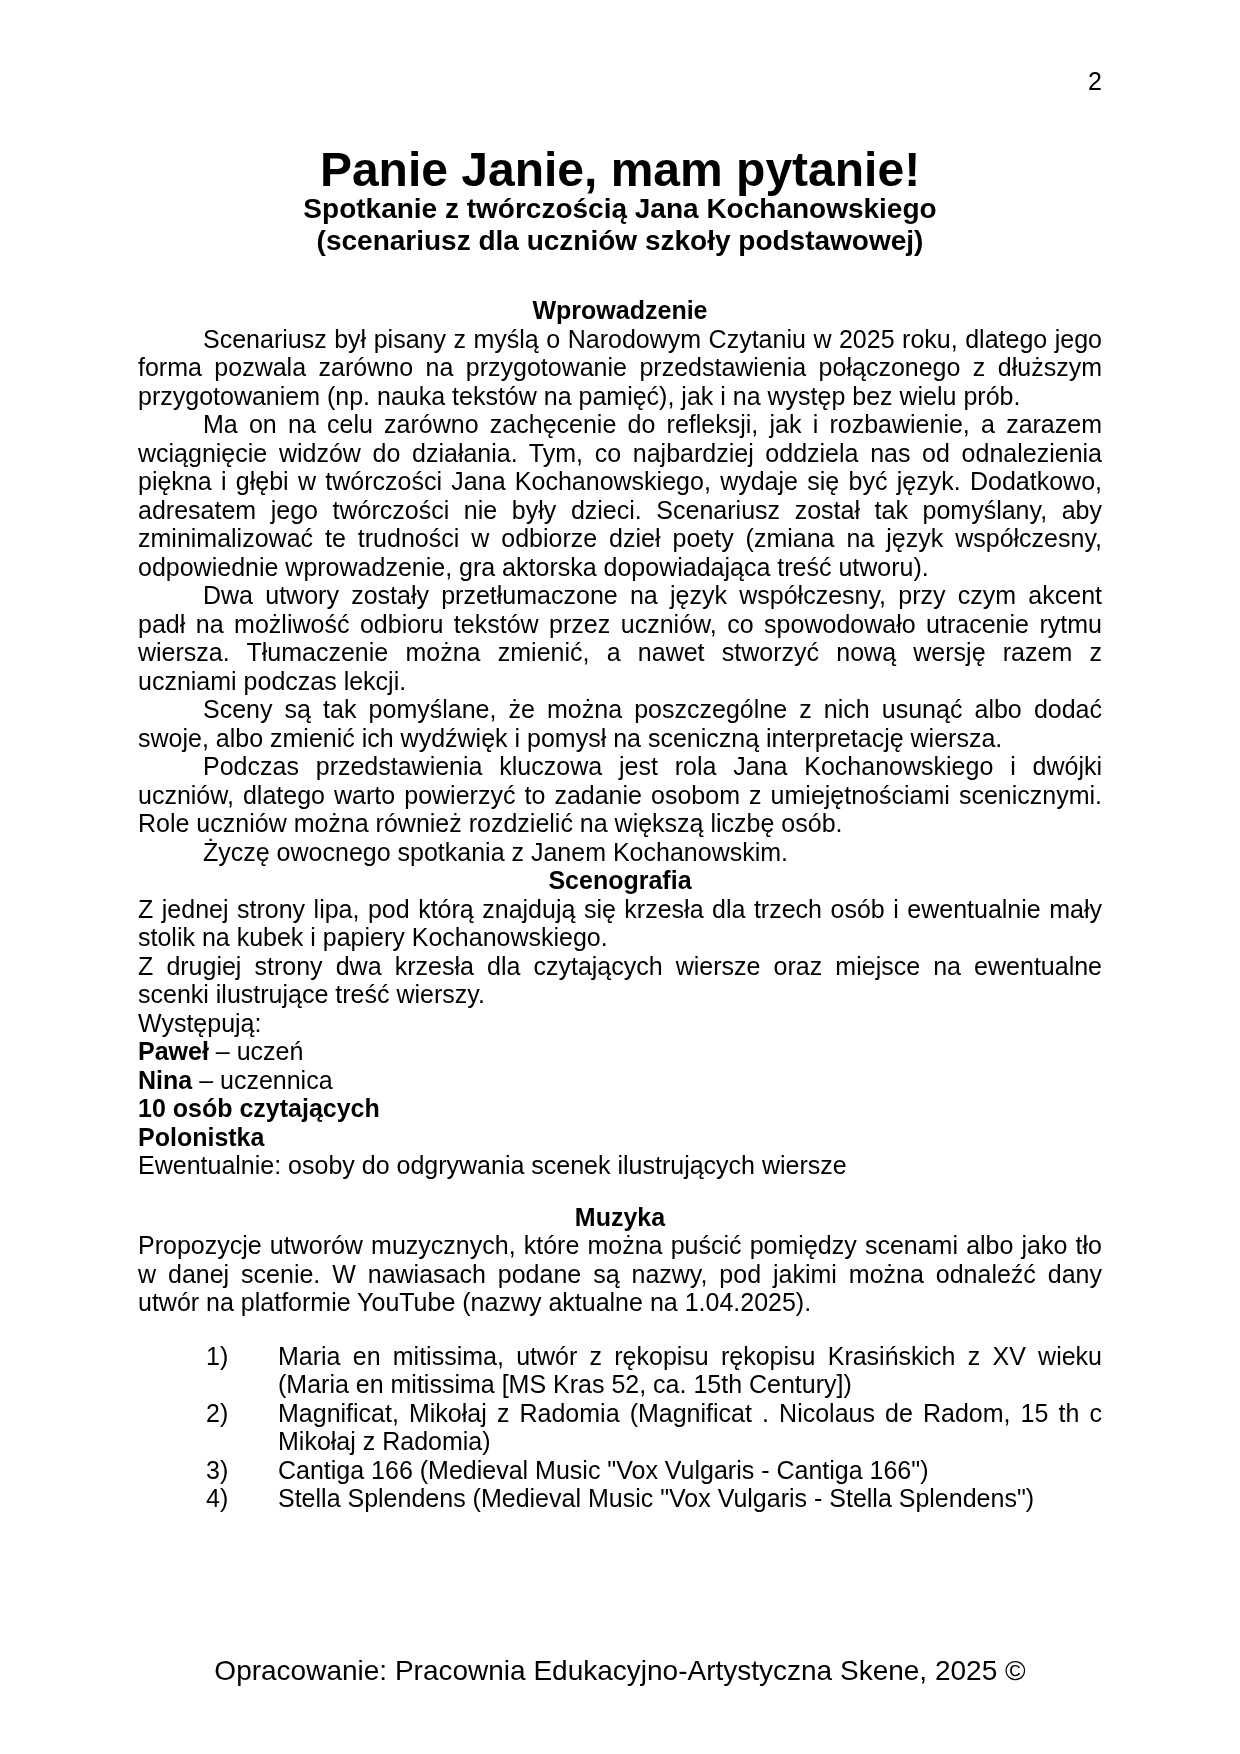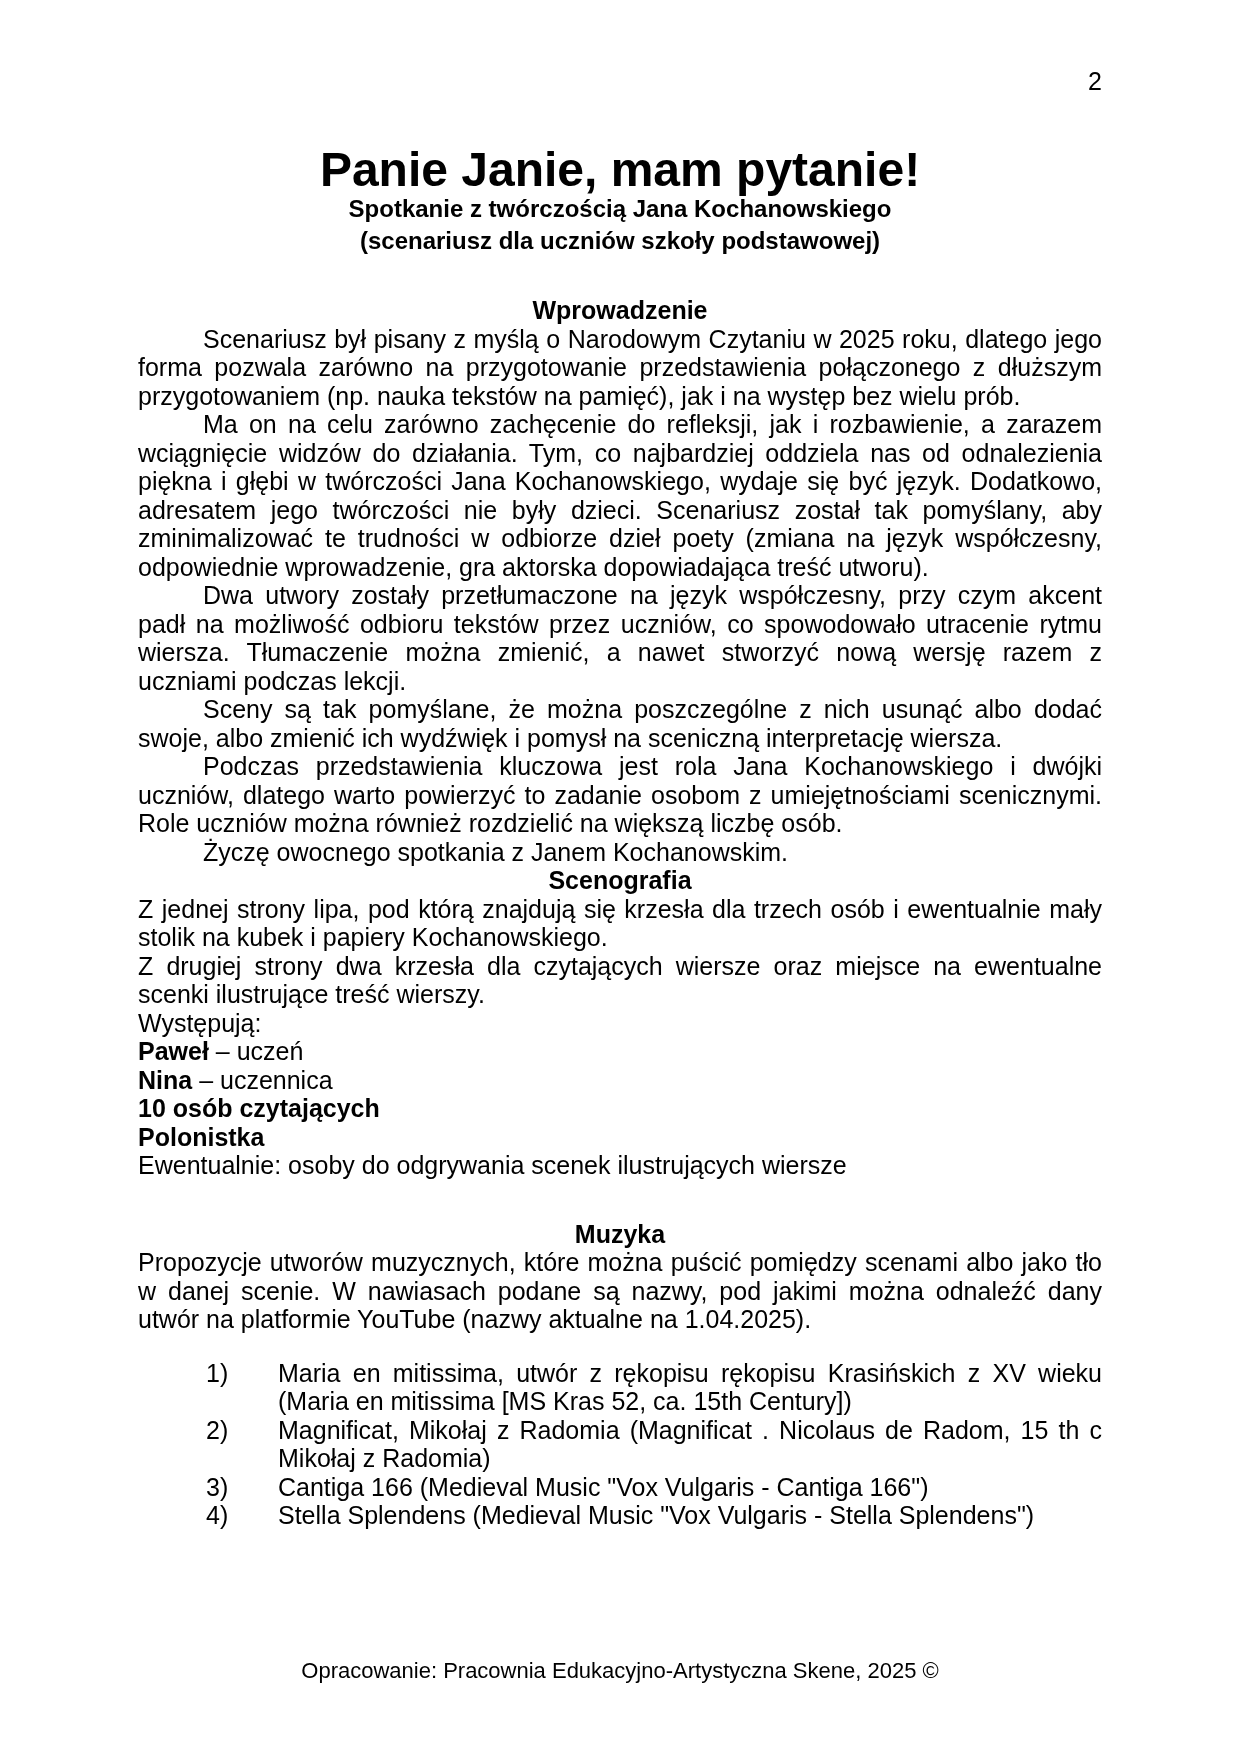--- a/index.html
+++ b/index.html
@@ -26,33 +26,33 @@
     line-height: 30px;
   }
   .doc-title {
     margin: 50px 0 0 0;
     font-size: 48px;
     line-height: 47px;
     font-weight: bold;
     text-align: center;
   }
   .doc-subtitle {
-    font-size: 24px;
+    font-size: 28px;
     line-height: 32px;
     font-weight: bold;
     text-align: center;
   }
   .section-heading {
     font-weight: bold;
     text-align: center;
     line-height: 28.5px;
   }
   .mt-head { margin-top: 39px; }
   .mt-block { }
-  .mt-small { margin-top: 40px; }
+  .mt-small { margin-top: 23px; }
   p.body-par {
     margin: 0;
     text-align: justify;
   }
   p.p-indent { text-indent: 65px; }
   .cast-line { margin: 0; }
   .cast-name { font-weight: bold; }
   .music-list { margin-top: 25px; }
   .music-item {
     display: flex;
@@ -67,21 +67,21 @@
     flex: 1;
     text-align: justify;
     margin-left: 25px;
   }
   .footer-credit {
     position: absolute;
     left: 0;
     right: 0;
     top: 1658px;
     text-align: center;
-    font-size: 22px;
+    font-size: 28px;
     line-height: 26px;
   }
 </style>
 </head>
 <body>
 
 <div class="page">
 
   <div class="page-number">2</div>
 

